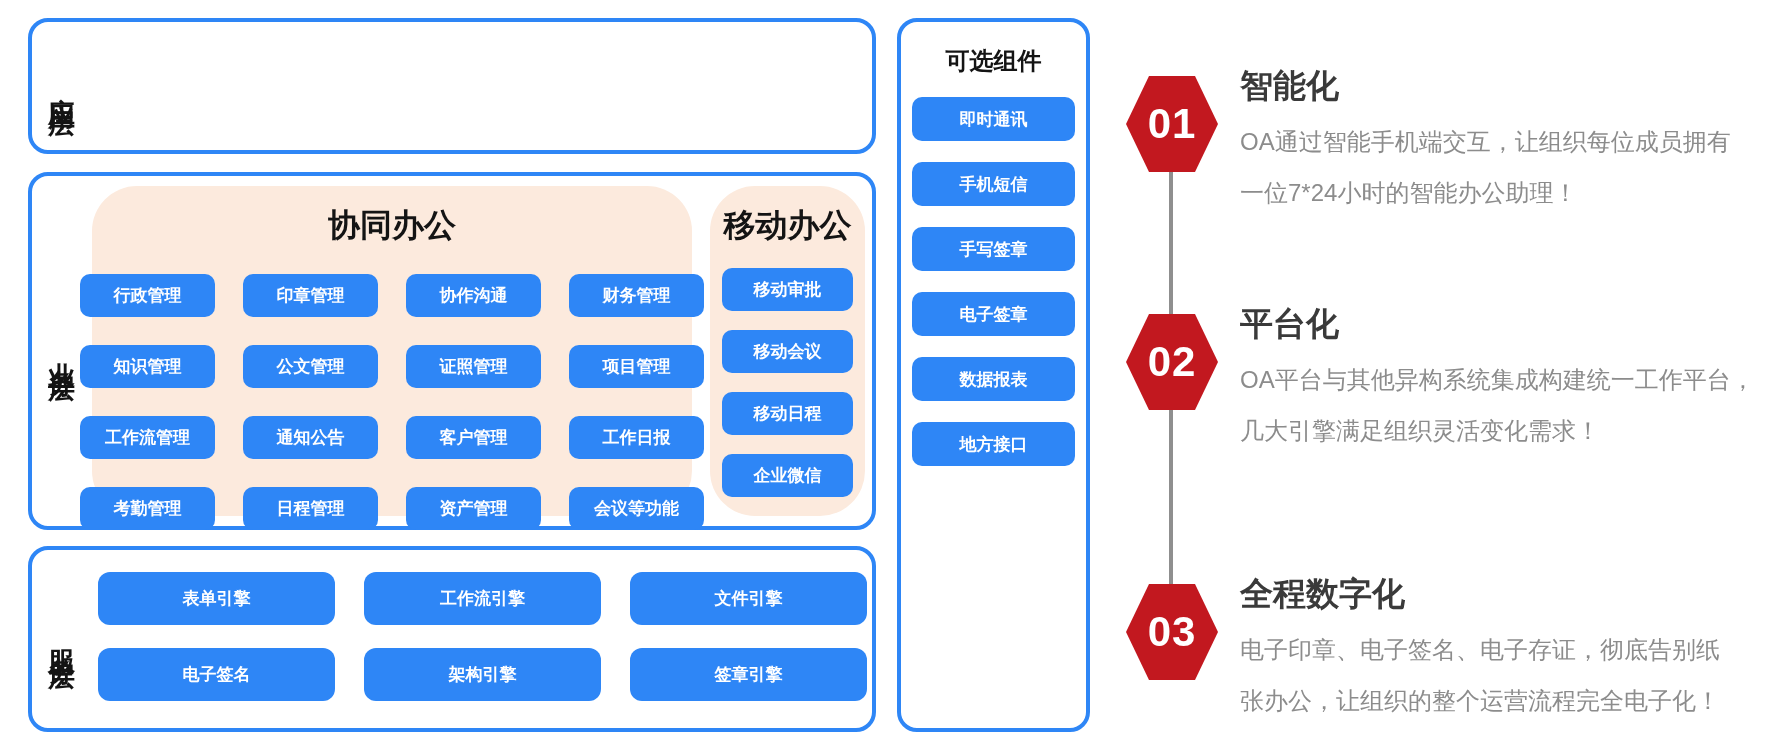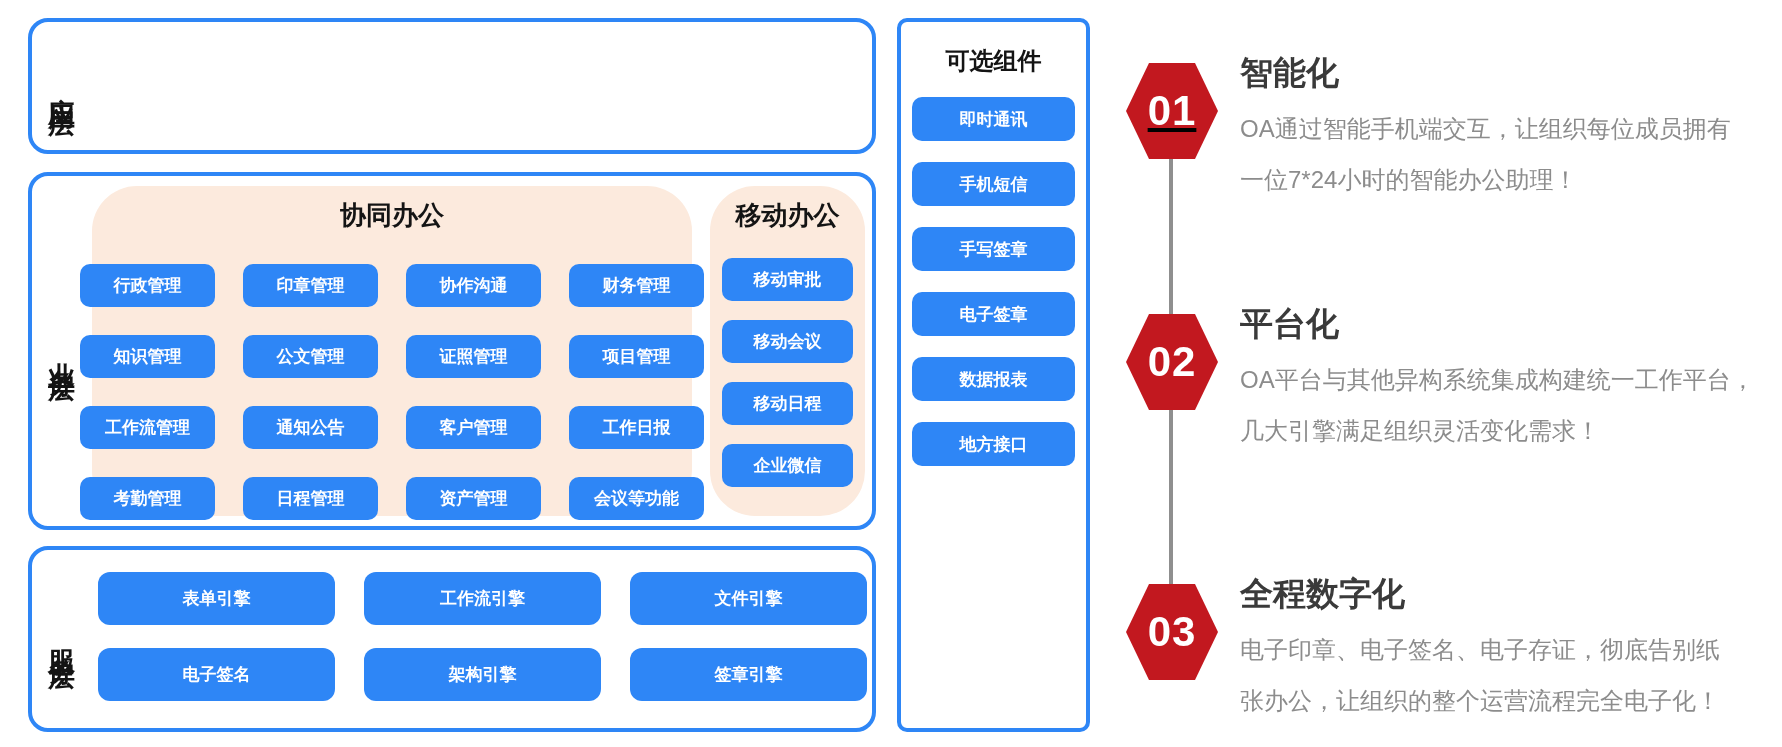--- a/index.html
+++ b/index.html
@@ -21,46 +21,46 @@
   
   .portal-row{position:absolute;left:8px;right:30px;top:0;bottom:0;
               display:flex;align-items:center;justify-content:space-between;}
   .portal-btn{width:172px;height:66px;border-radius:12px;font-size:18px;}
 
   
   .peach-panel{position:absolute;top:10px;height:330px;background:#fceadd;border-radius:45px;
                display:flex;flex-direction:column;align-items:center;}
   .panel-collab{left:2px;width:600px;}
   .panel-mobile{left:620px;width:155px;}
-  .section-title{font-size:26px;font-weight:900;color:#141414;margin-top:14px;line-height:30px;text-align:center;}
+  .section-title{font-size:32px;font-weight:900;color:#141414;margin-top:24px;line-height:30px;text-align:center;}
   .module-grid{display:grid;grid-template-columns:repeat(4,135px);column-gap:10px;row-gap:19px;
                margin-top:34px;gap:28px;}
   .module-btn{width:135px;height:43px;border-radius:10px;font-size:17px;}
   .mobile-stack{display:flex;flex-direction:column;gap:19px;margin-top:28px;}
   .mobile-btn{width:131px;height:43px;border-radius:10px;font-size:17px;}
 
   
   .engine-grid{position:absolute;left:8px;top:22px;display:grid;
                grid-template-columns:repeat(3,237px);column-gap:29px;row-gap:23px;}
   .engine-btn{width:237px;height:53px;border-radius:12px;font-size:17px;}
 
   
   #optional-box{position:absolute;left:897px;top:18px;width:193px;height:714px;
-                border:4px solid #2e86f6;border-radius:10px;background:#fff;box-sizing:border-box;
+                border:4px solid #2e86f6;border-radius:20px;background:#fff;box-sizing:border-box;
                 display:flex;flex-direction:column;align-items:center;}
   .optional-title{font-size:24px;font-weight:900;color:#141414;margin-top:24px;line-height:30px;}
   .optional-stack{display:flex;flex-direction:column;gap:21px;margin-top:21px;}
   .component-btn{width:163px;height:44px;border-radius:10px;font-size:17px;}
 
   
   .connector{position:absolute;left:1169px;width:4px;background:#8f8f8f;z-index:0;}
   #connector-1{top:150px;height:168px;}
   #connector-2{top:408px;height:180px;}
   .feature{position:absolute;left:1126px;width:640px;}
-  #feature-0{top:63px;text-decoration:underline;}
+  #feature-0{top:76px;}
   #feature-1{top:314px;}
   #feature-2{top:584px;}
   .hex{position:relative;z-index:1;width:92px;height:96px;background:#c2181f;
        clip-path:polygon(25% 0%,75% 0%,100% 50%,75% 100%,25% 100%,0% 50%);
        display:flex;align-items:center;justify-content:center;}
   .hex-num{color:#ffffff;font-size:42px;font-weight:bold;letter-spacing:1px;}
   .feature-text{position:absolute;left:114px;top:-10px;width:560px;}
   .feature-title{font-size:33px;font-weight:bold;color:#3a3a3a;line-height:40px;margin:0 0 10px 0;}
   .feature-desc{font-size:24px;color:#8c8c8c;line-height:51px;white-space:nowrap;}
 </style>

